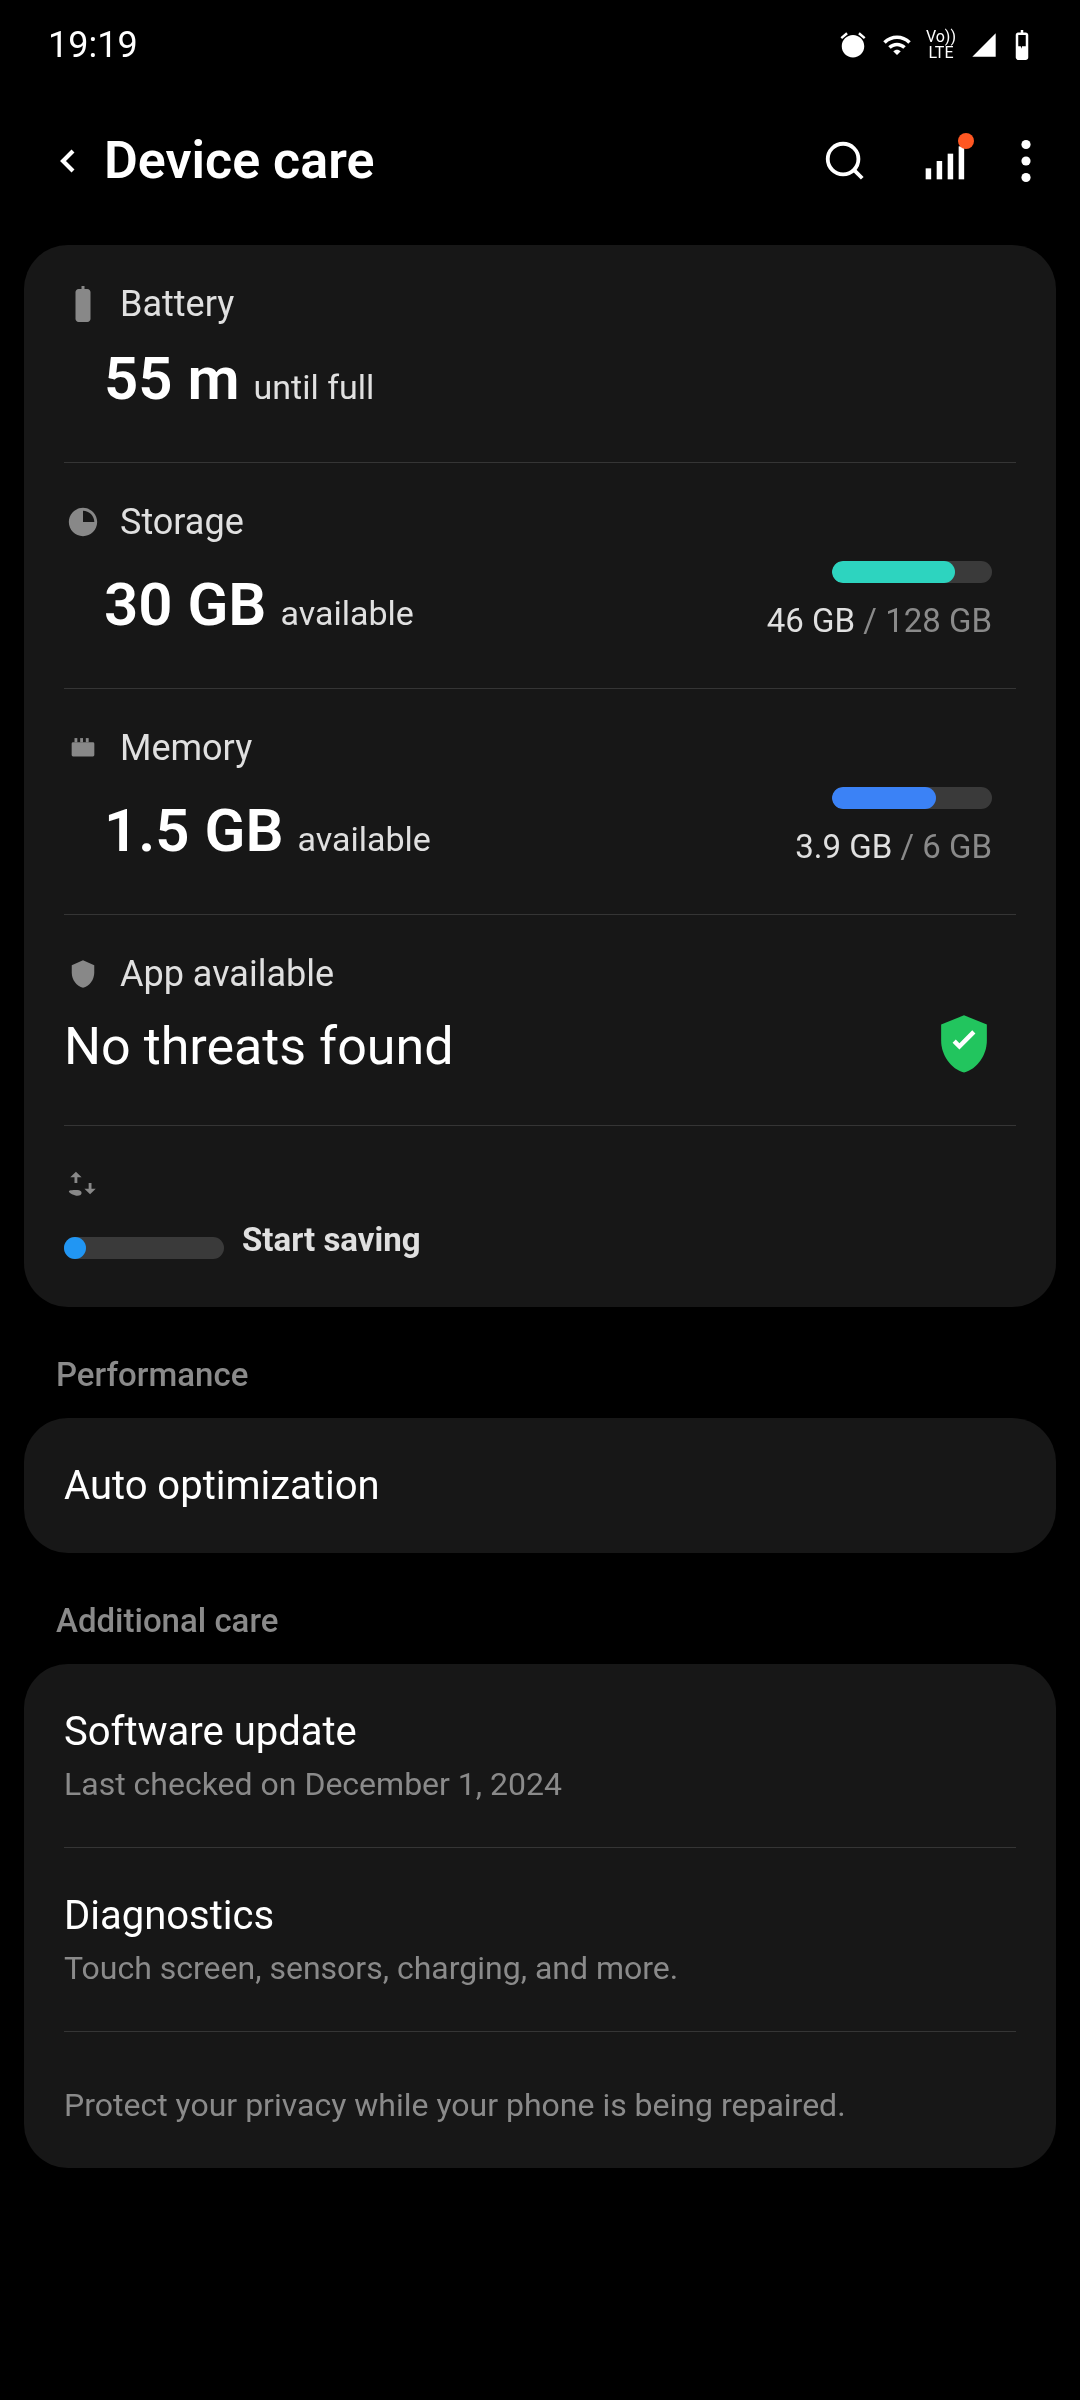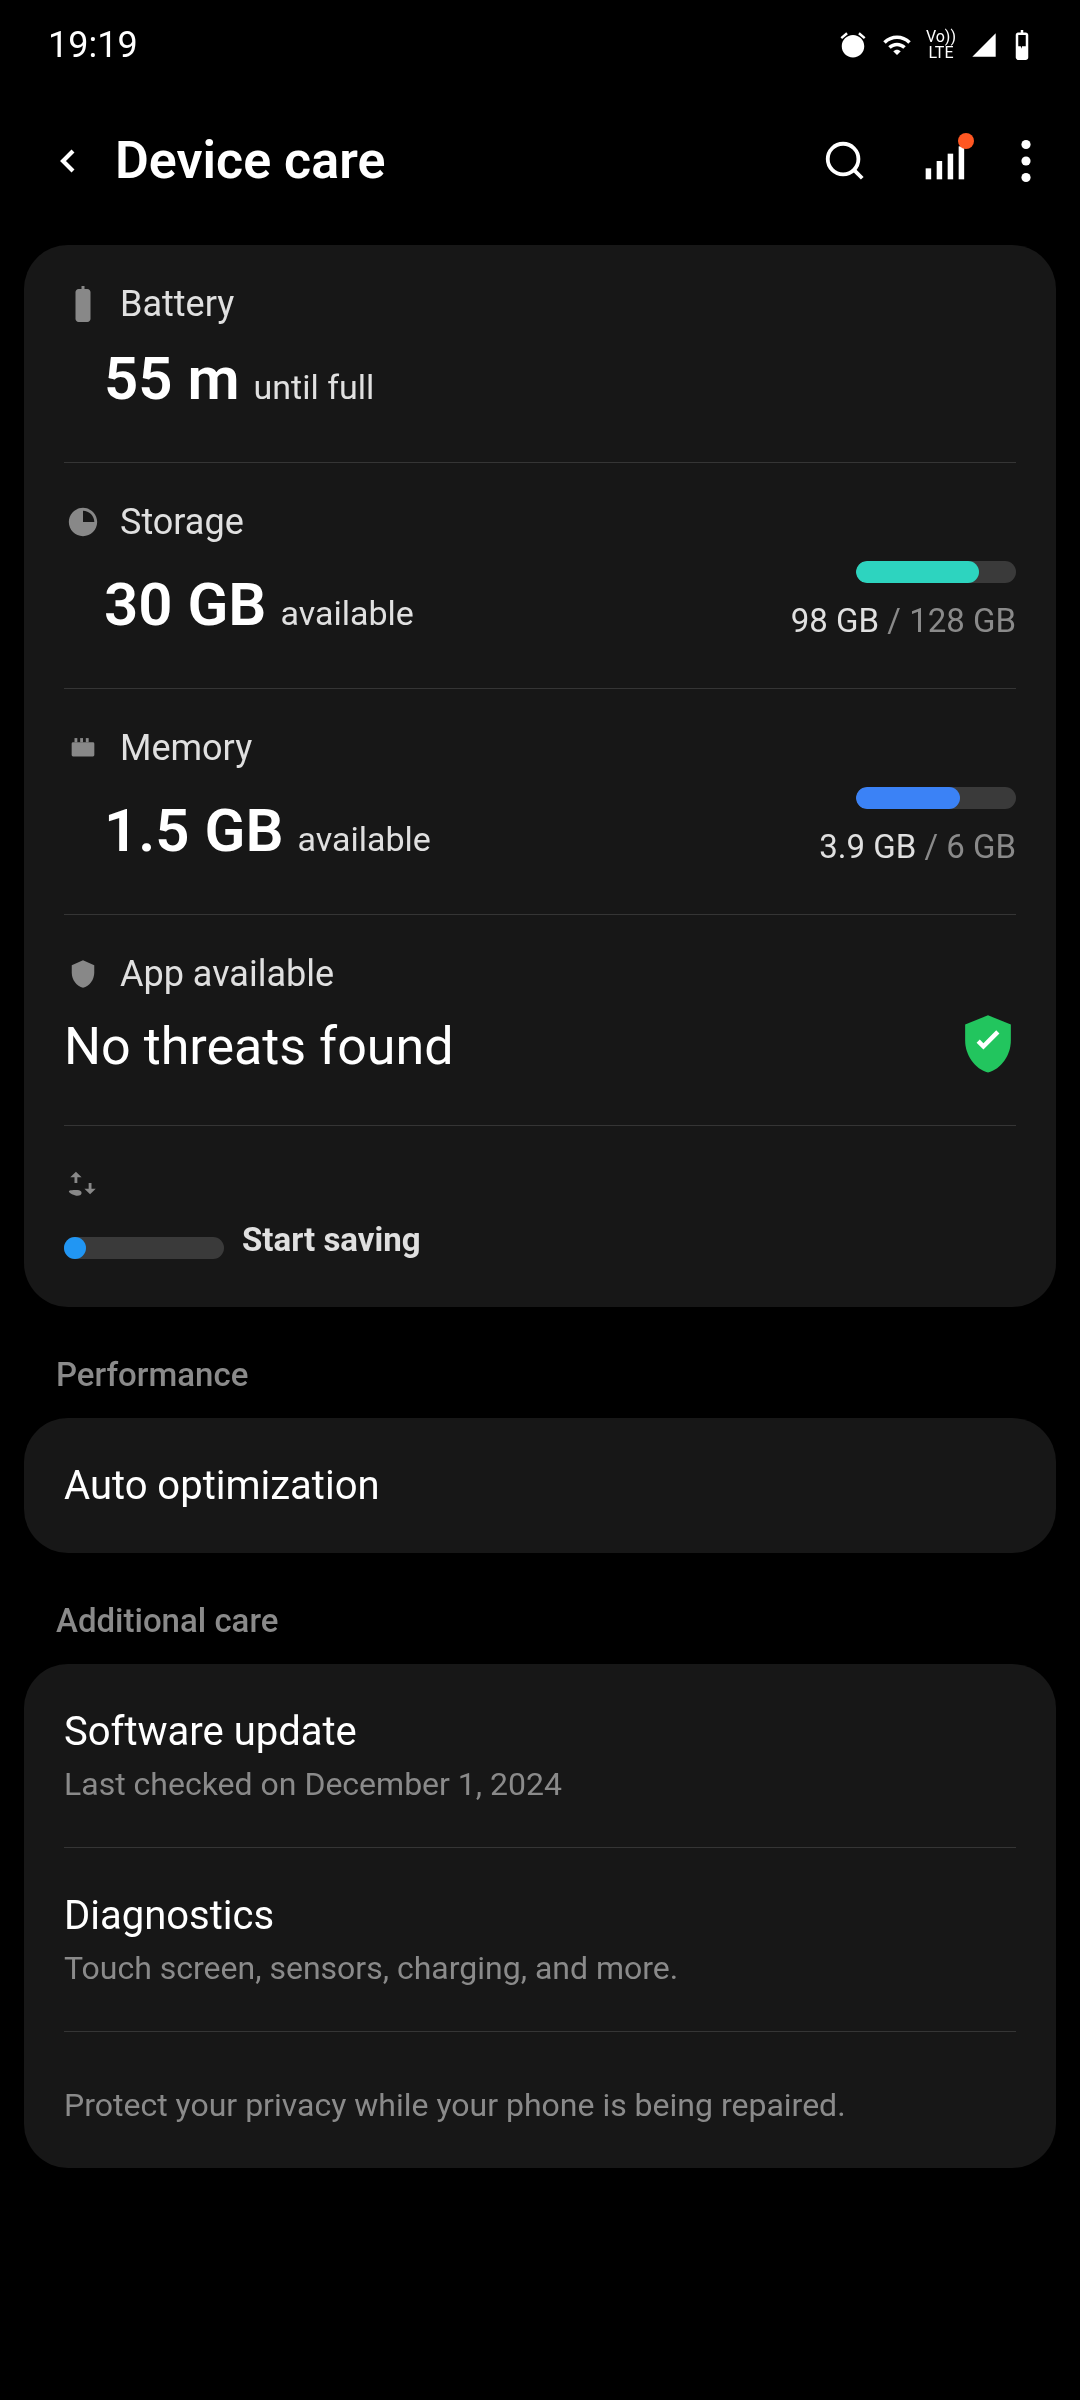--- a/index.html
+++ b/index.html
@@ -43,21 +43,21 @@
       font-size: 16px;
       line-height: 1;
       text-align: center;
     }
     
     
     .header {
       display: flex;
       align-items: center;
       padding: 40px 48px 30px 48px;
-      gap: 27px;
+      gap: 16px;
     }
     .back-btn {
       display: flex;
       align-items: center;
       justify-content: center;
       color: #ffffff;
     }
     .header-title {
       font-size: 52px;
       font-weight: 600;
@@ -86,21 +86,21 @@
     }
     
     
     .main-card {
       margin: 24px 24px 0 24px;
       background: #171717;
       border-radius: 44px;
       padding: 0;
     }
     .card-item {
-      padding: 38px 40px 48px 40px;
+      padding: 38px 64px 48px 40px;
     }
     .card-divider {
       height: 1px;
       background: #353535;
       margin: 0 40px;
     }
     .item-header {
       display: flex;
       align-items: center;
       gap: 18px;
@@ -338,21 +338,21 @@
     <div class="item-body">
       <div class="item-main-value">
         <span class="big-value">30 GB</span>
         <span class="value-suffix">available</span>
       </div>
       <div class="item-right">
         <div class="progress-bar">
           <div class="progress-fill" style="width:77%;background:#2dd4bf"></div>
         </div>
         <span class="right-text">
-          <span>98 GB</span> <span class="right-text-muted">/ 128 GB</span>
+          <span>46 GB</span> <span class="right-text-muted">/ 128 GB</span>
         </span>
       </div>
     </div>
   </div>
 
   <div class="card-divider"></div>
 
   <div class="card-item">
     <div class="item-header">
       <span class="item-icon">

